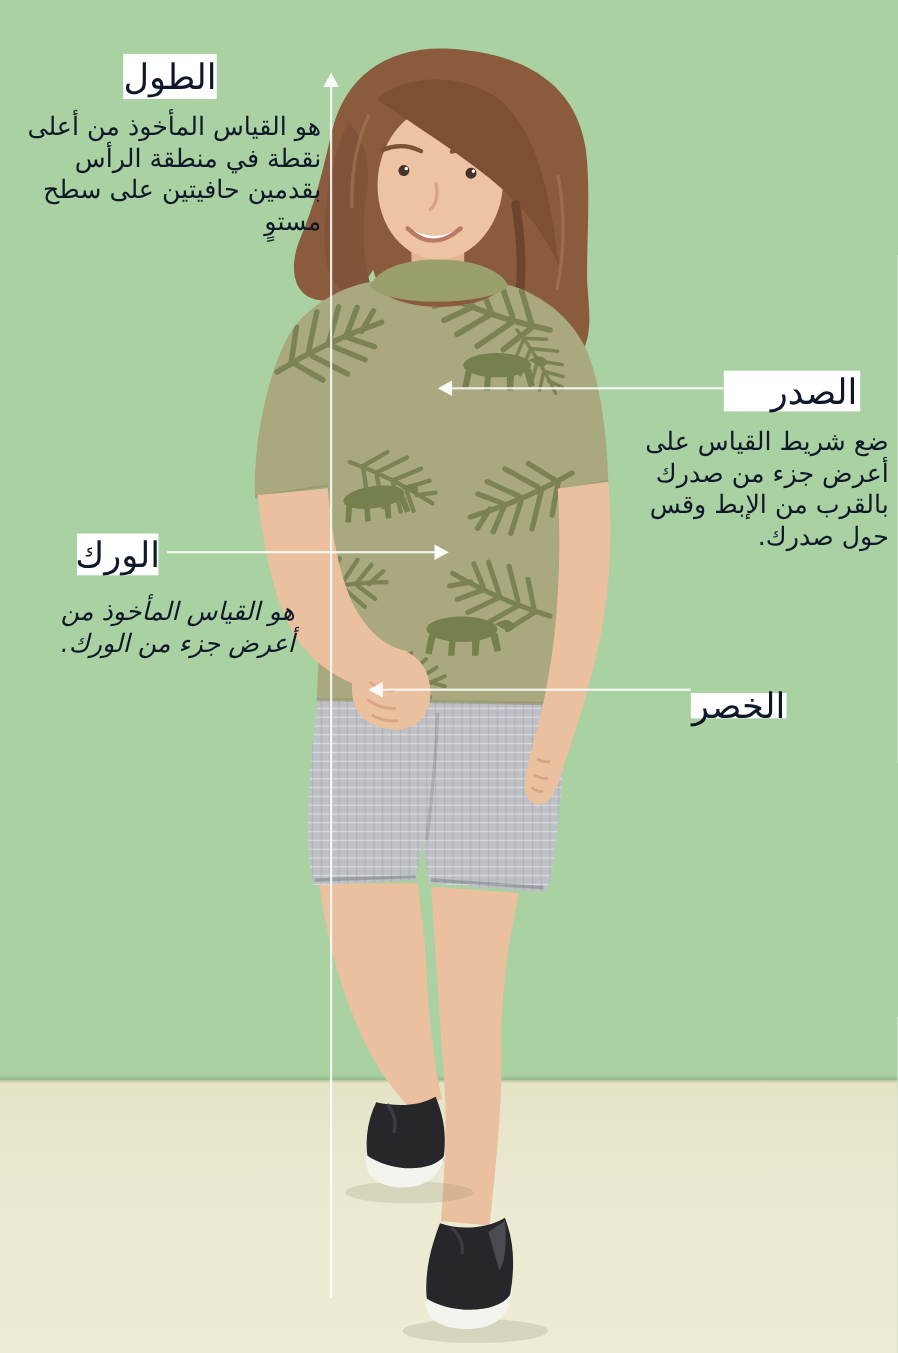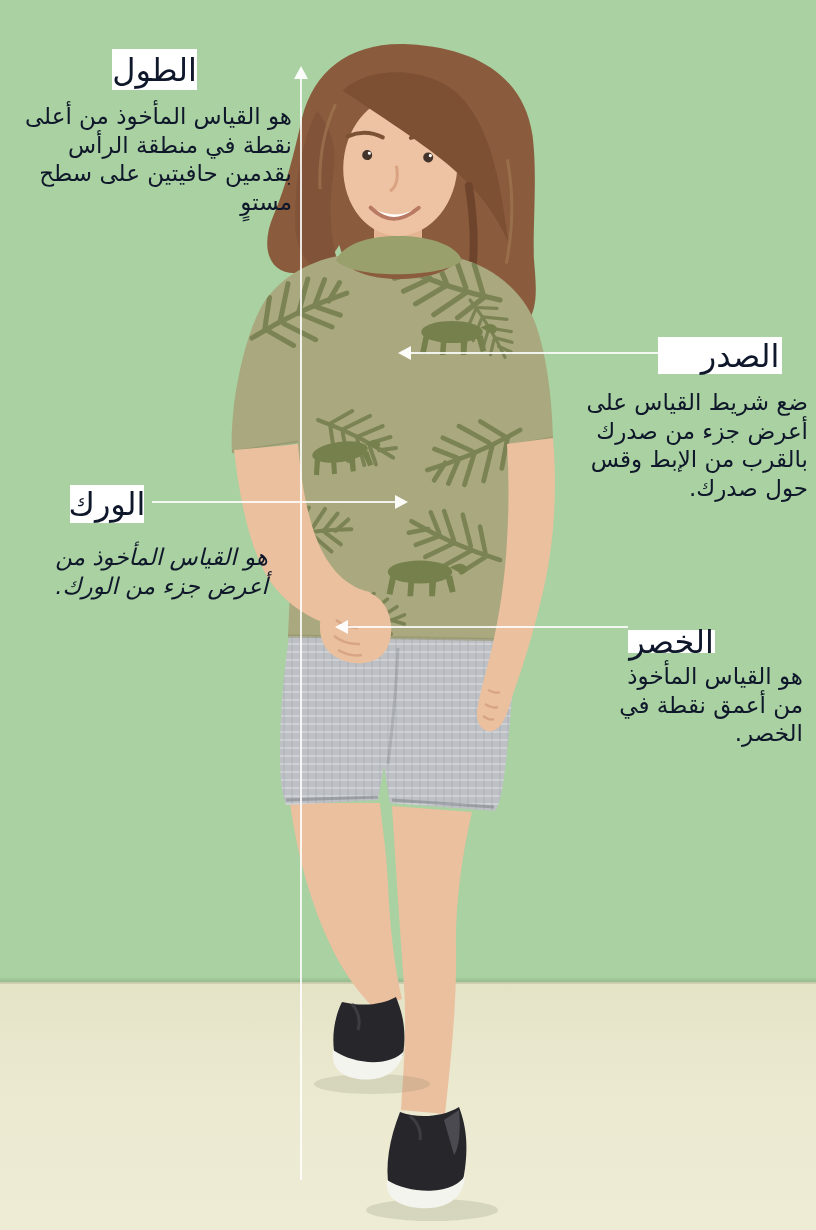--- a/index.html
+++ b/index.html
@@ -199,15 +199,14 @@
   <div class="tag" style="left:70px;top:485px;width:74px;height:38px;">
     <span>الورك</span>
   </div>
   <div class="tag" style="left:628px;top:610px;width:87px;height:23px;margin-top:20px;">
     <span>الخصر</span>
   </div>
 
   <div class="desc" style="right:524px;top:102px;width:280px;">هو القياس المأخوذ من أعلى نقطة في منطقة الرأس بقدمين حافيتين على سطح مستوٍ</div>
   <div class="desc" style="right:8px;top:388px;width:222px;margin-left:40px;">ضع شريط القياس على أعرض جزء من صدرك بالقرب من الإبط وقس حول صدرك.</div>
   <div class="desc" style="right:548px;top:543px;width:235px;font-style:italic;">هو القياس المأخوذ من أعرض جزء من الورك.</div>
-  <div class="desc" style="right:13px;top:662px;width:190px;">هو القياس المأخوذ من أعمق نقطة في الخصر.</div>
 
 </div>
 
 </body></html>

